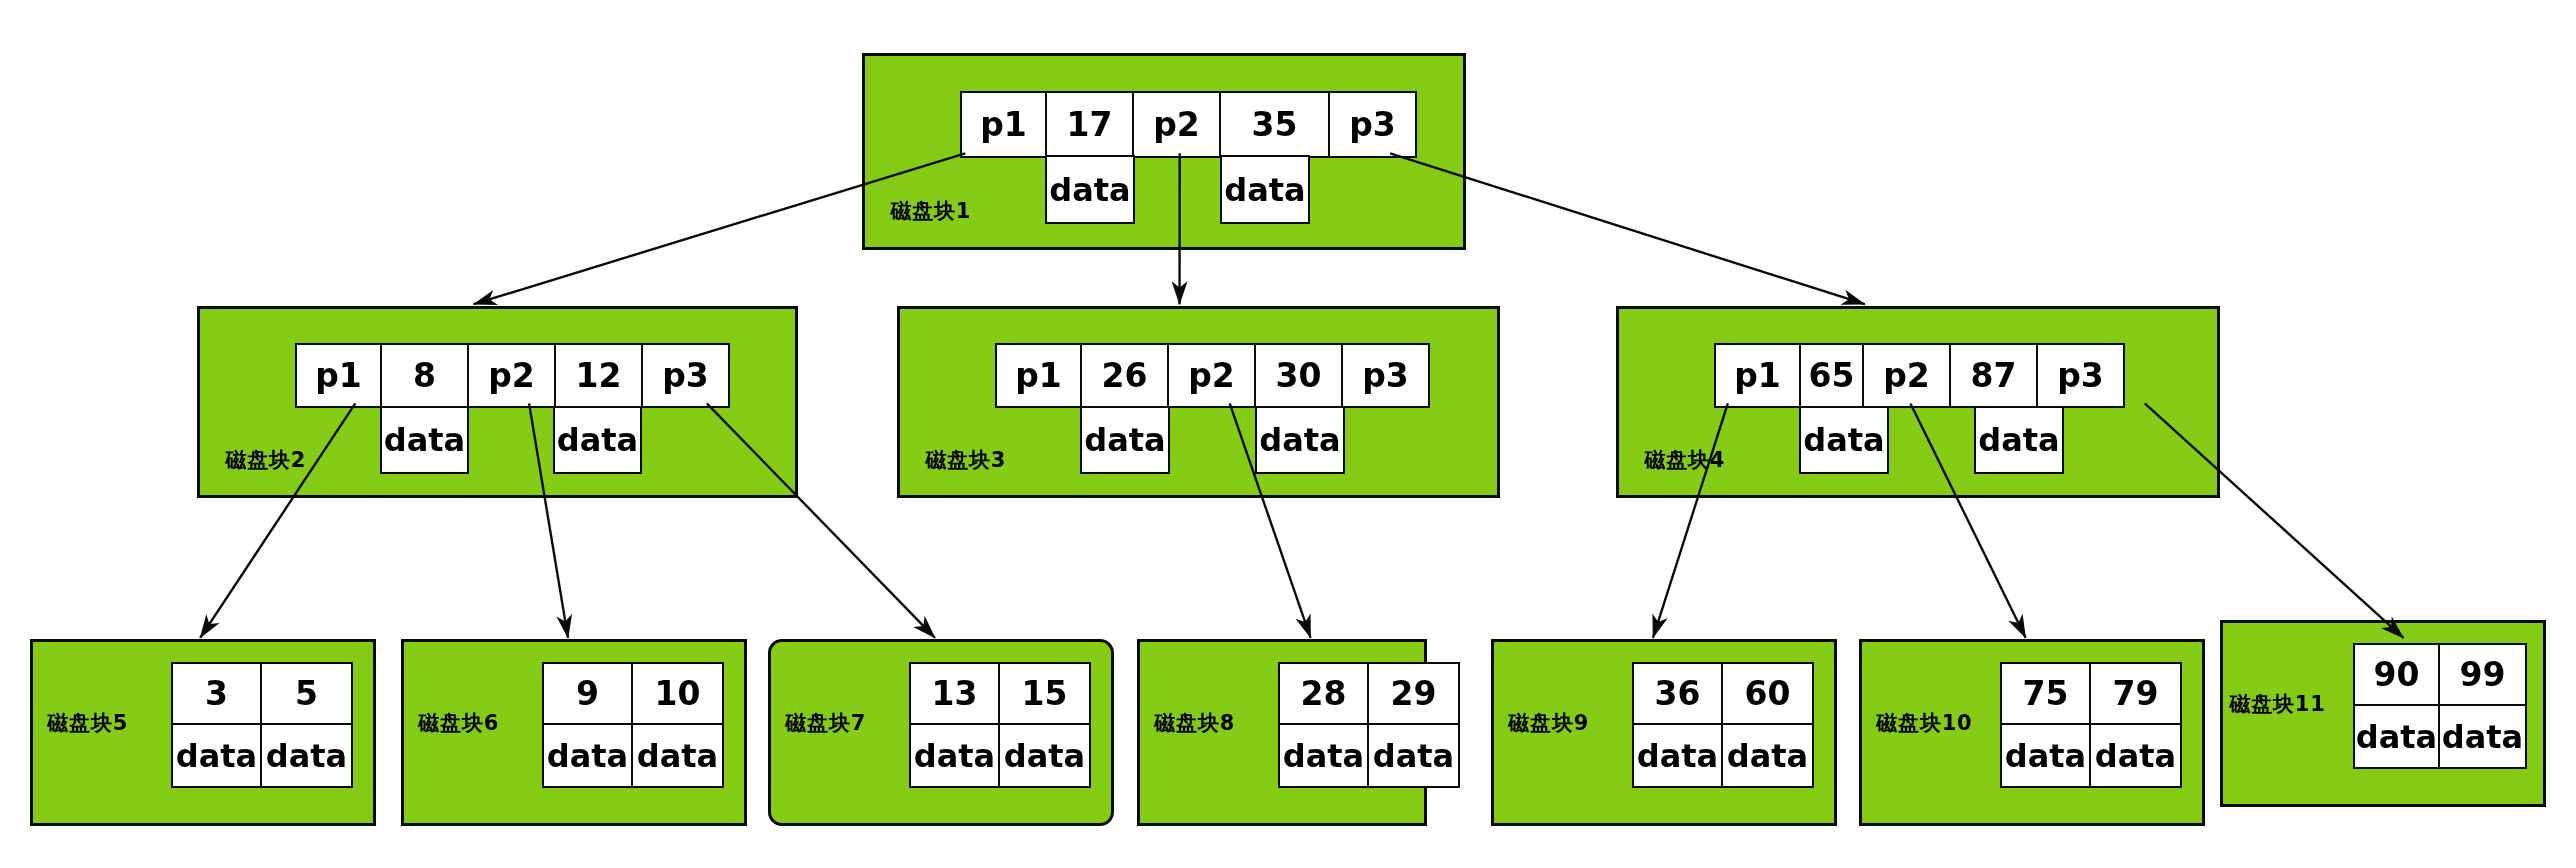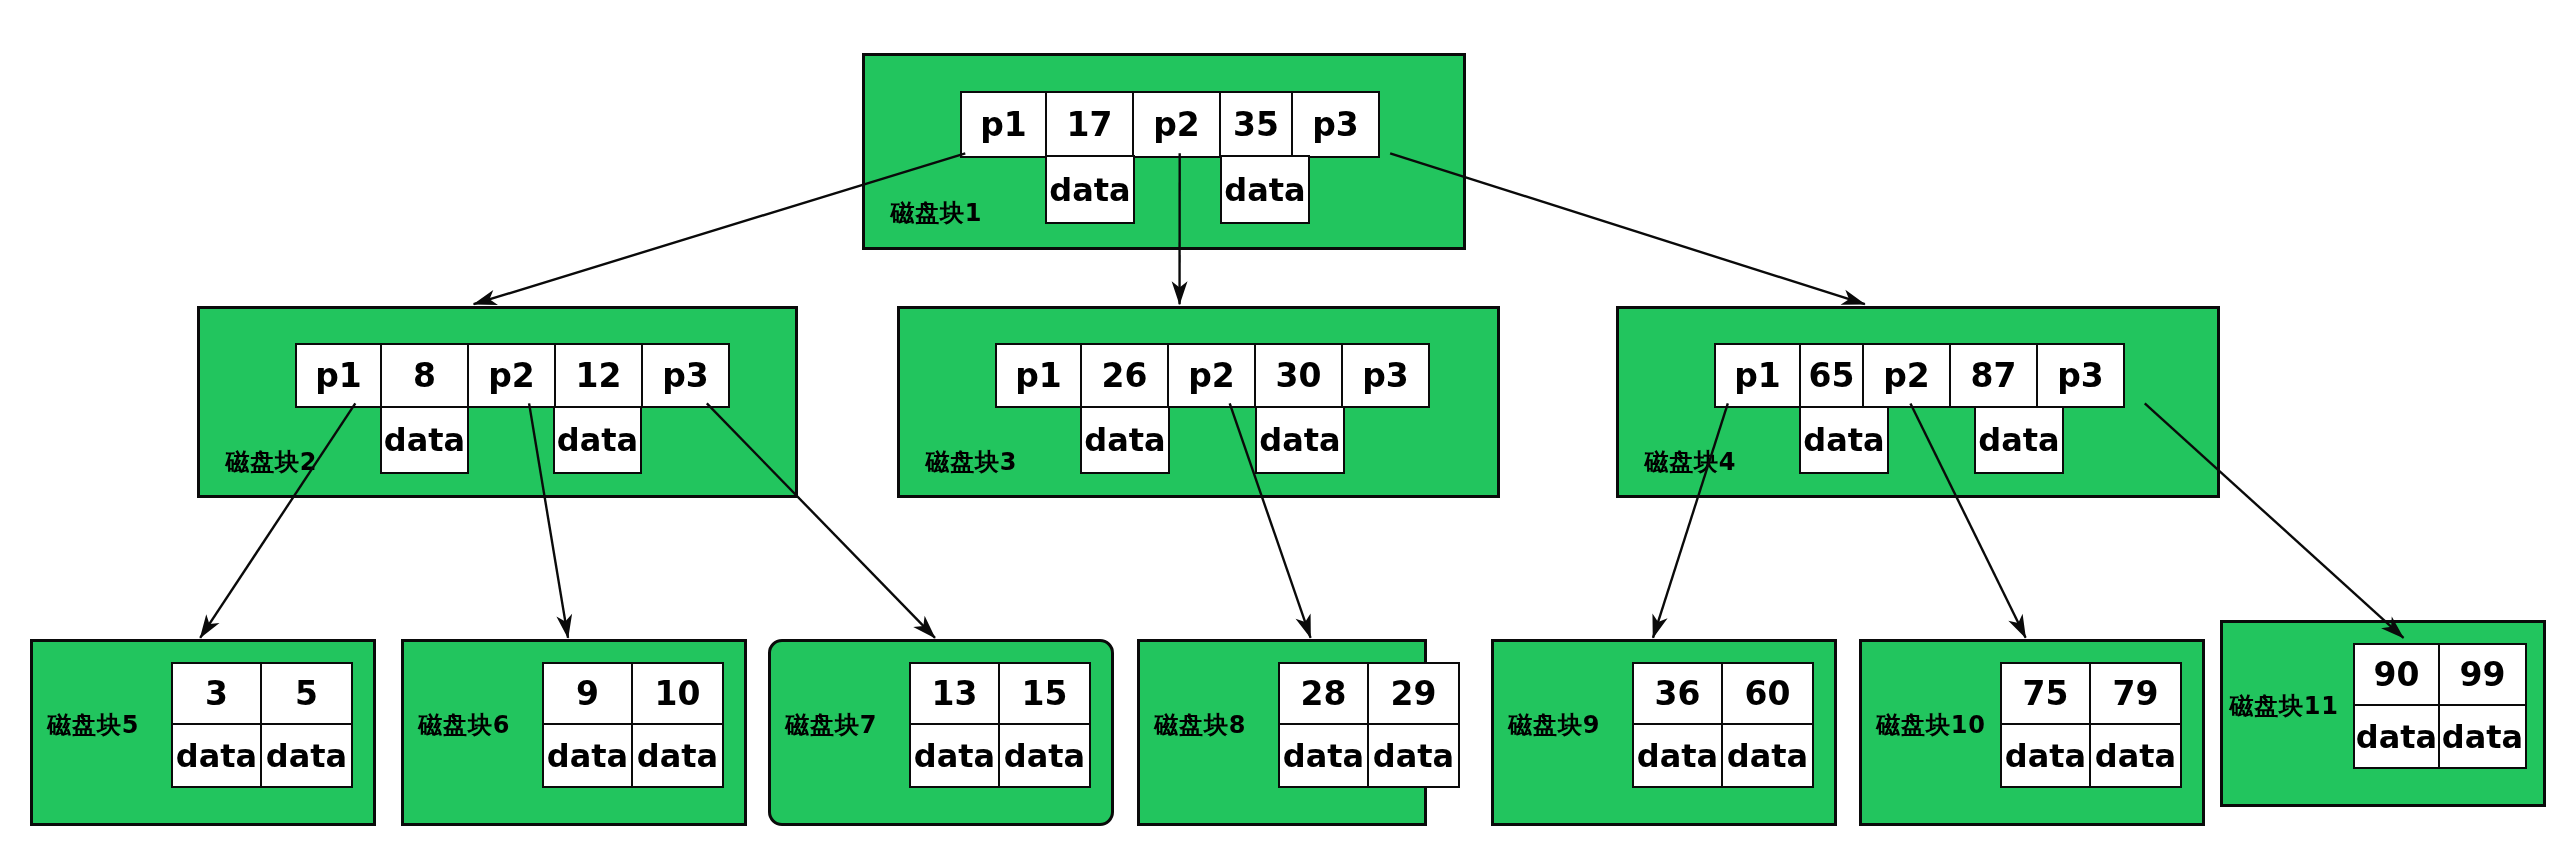--- a/index.html
+++ b/index.html
@@ -8,21 +8,21 @@
     width: 2576px;
     height: 869px;
     background: #ffffff;
     font-family: "DejaVu Sans", "Liberation Sans", sans-serif;
     color: #000000;
     overflow: hidden;
   }
   .block {
     position: absolute;
     border: 3.2px solid #0a0a0a;
-    background: #22c55e;
+    background: #84cc16;
     box-sizing: border-box;
     text-align: right;
   }
   .cell-row { position: absolute; display: flex; }
   .cell {
     box-sizing: border-box;
     border: 2.4px solid #0a0a0a;
     display: flex;
     align-items: center;
     justify-content: center;
@@ -42,21 +42,21 @@
     font-weight: 700;
     background: #ffffff;
   }
   .leaf-grid { position: absolute; display: grid; }
   .leaf-grid .cell:nth-child(2) { border-left: none; }
   .leaf-grid .cell:nth-child(3) { border-top: none; }
   .leaf-grid .cell:nth-child(4) { border-left: none; border-top: none; }
   .leaf-grid .data-cell { font-size: 32px; }
   .block-label {
     position: absolute;
-    font-size: 24px;
+    font-size: 21px;
     font-weight: 700;
     white-space: nowrap;
     letter-spacing: 0.8px;
   }
   #arrows {
     position: absolute;
     left: 0; top: 0;
     z-index: 10;
     pointer-events: none;
   }
@@ -80,21 +80,21 @@
       <line x1="1548.11075" y1="507.872" x2="1649.935" y2="803" stroke="#0a0a0a" stroke-width="3" marker-end="url(#ah)"></line>
       <line x1="2175.22025" y1="507.872" x2="2081.015" y2="803" stroke="#0a0a0a" stroke-width="3" marker-end="url(#ah)"></line>
       <line x1="2405.14925" y1="507.872" x2="2550.105" y2="803" stroke="#0a0a0a" stroke-width="3" marker-end="url(#ah)"></line>
       <line x1="2700.0782499999996" y1="507.872" x2="3025.83" y2="803" stroke="#0a0a0a" stroke-width="3" marker-end="url(#ah)"></line>
     </svg>
 <div class="block" style="left: 862px; top: 53px; width: 604px; height: 197px;">
       <div class="cell-row" style="left: 95px; top: 35px;">
         <div class="cell" style="width: 87px; height: 67px;">p1</div>
         <div class="cell" style="width: 87px; height: 67px;">17</div>
         <div class="cell" style="width: 87px; height: 67px;">p2</div>
-        <div class="cell" style="width: 72px; height: 67px;">35</div>
+        <div class="cell" style="width: 109px; height: 67px;">35</div>
         <div class="cell" style="width: 87px; height: 67px;">p3</div>
       </div>
       <div class="data-box" style="left: 180px; top: 99px; width: 90px; height: 69px;">data</div>
       <div class="data-box" style="left: 355px; top: 99px; width: 90px; height: 69px;">data</div>
       <div class="block-label" style="left: 25.4px; top: 141px;">磁盘块1</div>
     </div>
     <div class="block" style="left: 197px; top: 306px; width: 601px; height: 192px;">
       <div class="cell-row" style="left: 95px; top: 34px;">
         <div class="cell" style="width: 87px; height: 65px;">p1</div>
         <div class="cell" style="width: 87px; height: 65px;">8</div>

